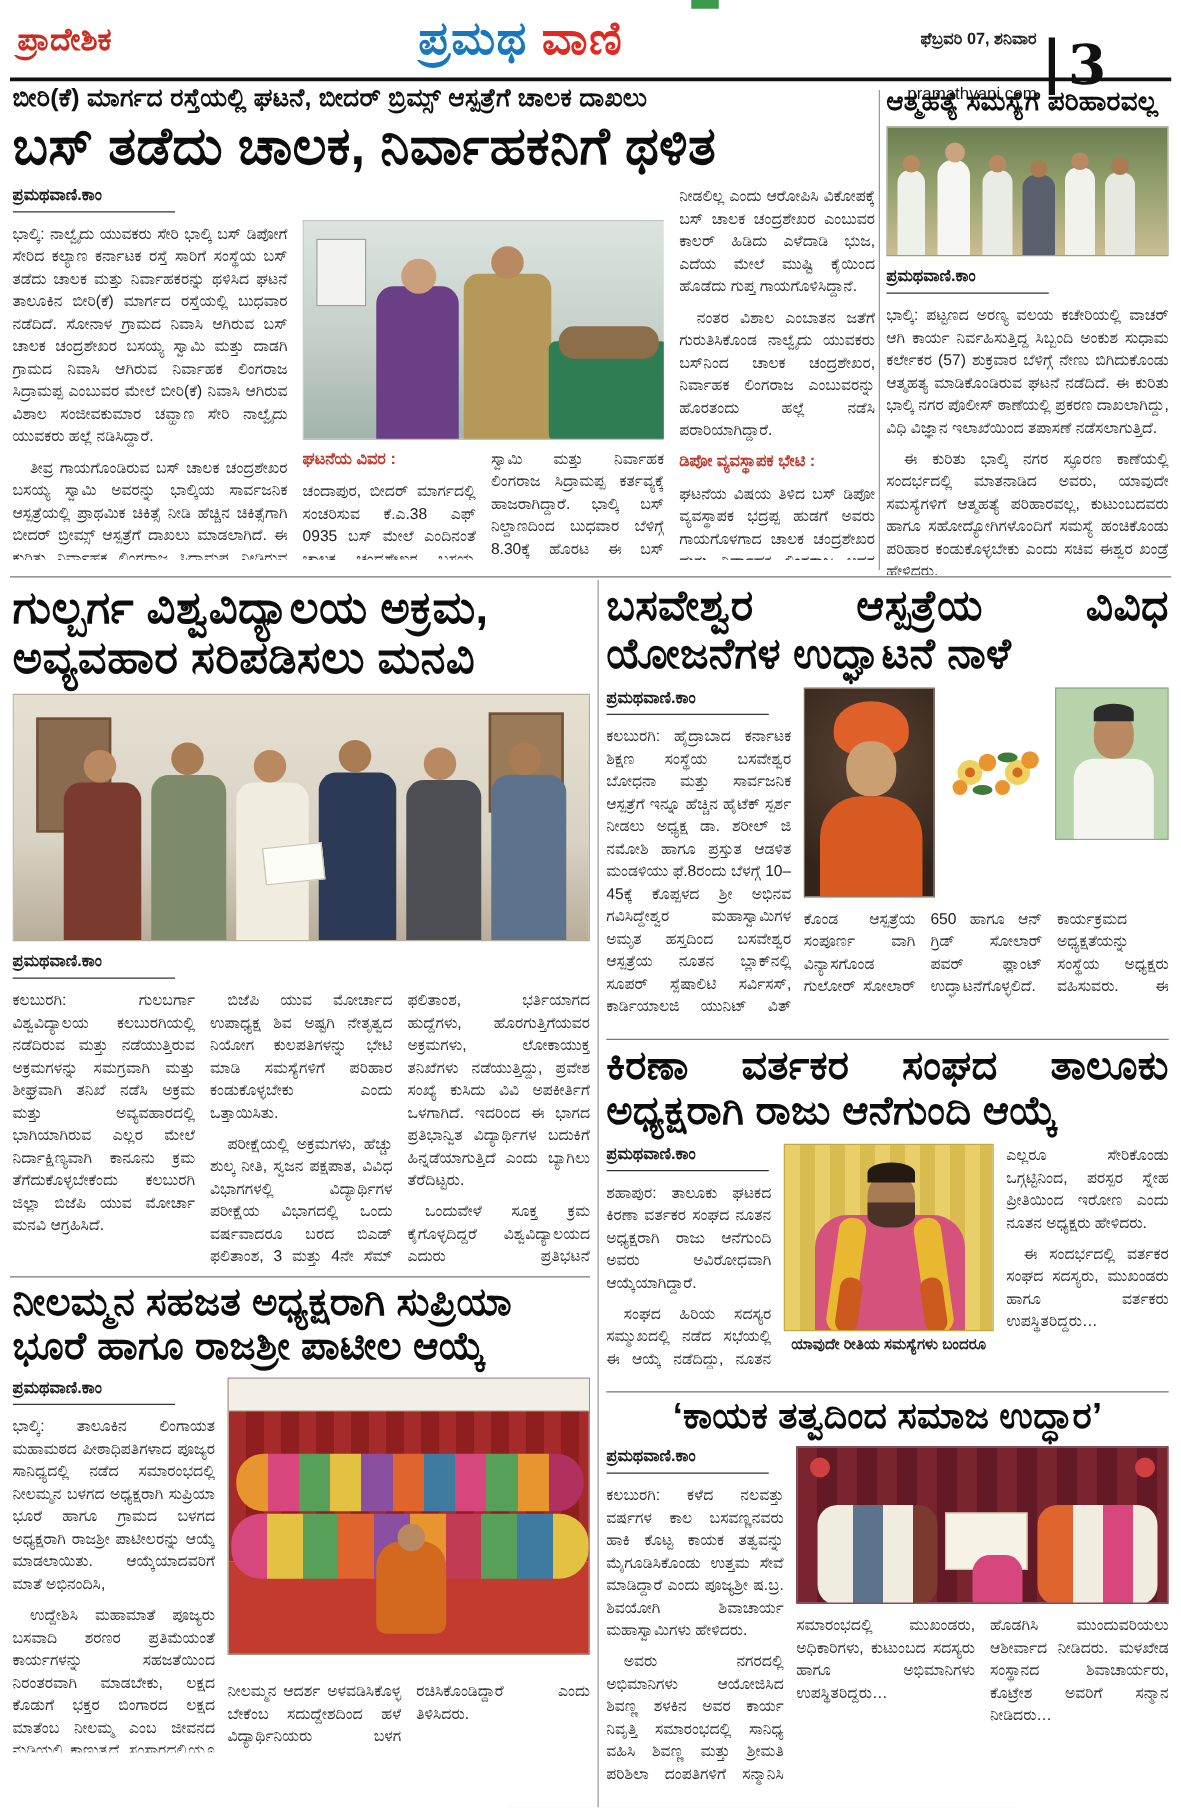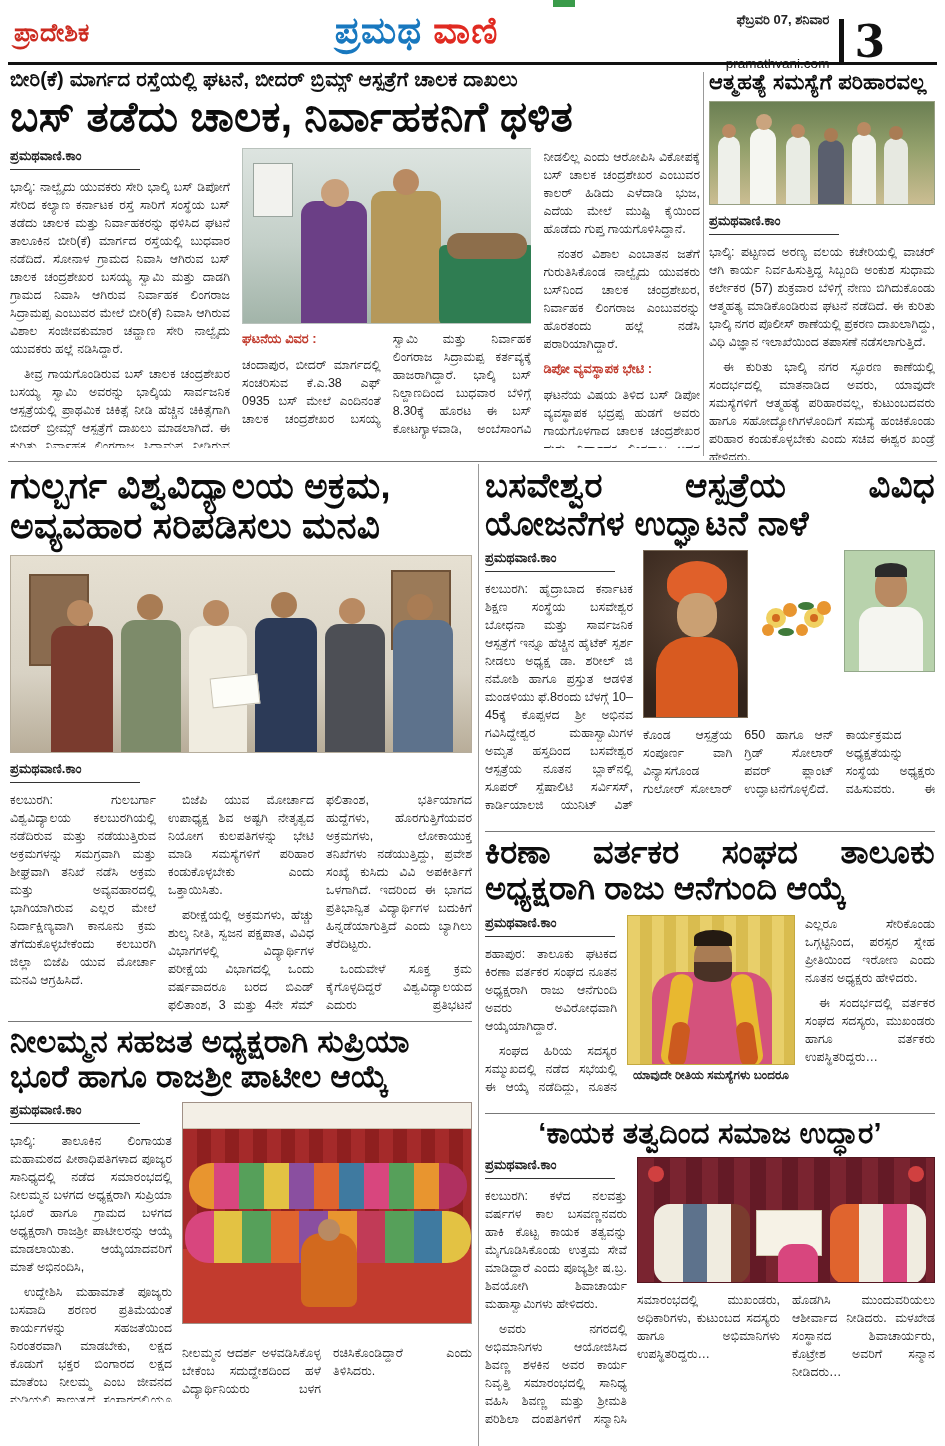--- a/index.html
+++ b/index.html
@@ -54,42 +54,42 @@
 <div class="page">
 
   <div class="abs m-mark" style="left:553px; top:0;"></div>
   <div class="abs" style="left:14px; top:18px;">
     <span class="m-label">ಪ್ರಾದೇಶಿಕ</span>
   </div>
   <div class="abs m-title" style="left:0; top:10px; width:833px; text-align:center;">
     <span class="blue">ಪ್ರಮಥ</span>
     <span class="red">ವಾಣಿ</span>
   </div>
-  <div class="abs" style="right:60px; top:12px; display:flex; align-items:center; gap:10px;">
+  <div class="abs" style="right:60px; top:23px; display:flex; align-items:center; gap:10px;">
     <div>
       <div class="m-date">ಫೆಬ್ರವರಿ 07, ಶನಿವಾರ</div>
       <div class="m-site">pramathvani.com</div>
     </div>
     <div class="m-bar"></div>
     <div class="m-page">3</div>
   </div>
   <div class="abs rule-h" style="left:8px; top:62px; width:929px;"></div>
 
   <div class="art" style="left:10px; top:68px; width:690px; height:392px;">
     <div class="kicker">ಬೀರಿ(ಕೆ) ಮಾರ್ಗದ ರಸ್ತೆಯಲ್ಲಿ ಘಟನೆ, ಬೀದರ್ ಬ್ರಿಮ್ಸ್ ಆಸ್ಪತ್ರೆಗೆ ಚಾಲಕ ದಾಖಲು</div>
     <div class="hl hl-xl" style="margin-top:2px;">ಬಸ್ ತಡೆದು ಚಾಲಕ, ನಿರ್ವಾಹಕನಿಗೆ ಥಳಿತ</div>
     <div style="display:flex; gap:12px; margin-top:8px; height:300px;">
       <div style="width:222px; overflow:hidden;">
         <div class="byline">ಪ್ರಮಥವಾಣಿ.ಕಾಂ</div>
         <div class="body-t">
           <p class="noind">ಭಾಲ್ಕಿ: ನಾಲ್ವೈದು ಯುವಕರು ಸೇರಿ ಭಾಲ್ಕಿ ಬಸ್ ಡಿಪೋಗೆ ಸೇರಿದ ಕಲ್ಯಾಣ ಕರ್ನಾಟಕ ರಸ್ತೆ ಸಾರಿಗೆ ಸಂಸ್ಥೆಯ ಬಸ್ ತಡೆದು ಚಾಲಕ ಮತ್ತು ನಿರ್ವಾಹಕರನ್ನು ಥಳಿಸಿದ ಘಟನೆ ತಾಲೂಕಿನ ಬೀರಿ(ಕೆ) ಮಾರ್ಗದ ರಸ್ತೆಯಲ್ಲಿ ಬುಧವಾರ ನಡೆದಿದೆ. ಸೋನಾಳ ಗ್ರಾಮದ ನಿವಾಸಿ ಆಗಿರುವ ಬಸ್ ಚಾಲಕ ಚಂದ್ರಶೇಖರ ಬಸಯ್ಯ ಸ್ವಾಮಿ ಮತ್ತು ದಾಡಗಿ ಗ್ರಾಮದ ನಿವಾಸಿ ಆಗಿರುವ ನಿರ್ವಾಹಕ ಲಿಂಗರಾಜ ಸಿದ್ರಾಮಪ್ಪ ಎಂಬುವರ ಮೇಲೆ ಬೀರಿ(ಕೆ) ನಿವಾಸಿ ಆಗಿರುವ ವಿಶಾಲ ಸಂಜೀವಕುಮಾರ ಚವ್ಹಾಣ ಸೇರಿ ನಾಲ್ವೈದು ಯುವಕರು ಹಲ್ಲೆ ನಡಿಸಿದ್ದಾರೆ.</p>
           <p>ತೀವ್ರ ಗಾಯಗೊಂಡಿರುವ ಬಸ್ ಚಾಲಕ ಚಂದ್ರಶೇಖರ ಬಸಯ್ಯ ಸ್ವಾಮಿ ಅವರನ್ನು ಭಾಲ್ಕಿಯ ಸಾರ್ವಜನಿಕ ಆಸ್ಪತ್ರೆಯಲ್ಲಿ ಪ್ರಾಥಮಿಕ ಚಿಕಿತ್ಸೆ ನೀಡಿ ಹೆಚ್ಚಿನ ಚಿಕಿತ್ಸೆಗಾಗಿ ಬೀದರ್ ಬ್ರೀಮ್ಸ್ ಆಸ್ಪತ್ರೆಗೆ ದಾಖಲು ಮಾಡಲಾಗಿದೆ. ಈ ಕುರಿತು ನಿರ್ವಾಹಕ ಲಿಂಗರಾಜ ಸಿದ್ರಾಮಪ್ಪ ನೀಡಿರುವ ದೂರಿನ ಮೇರೆಗೆ ಭಾಲ್ಕಿಯ ಗ್ರಾಮೀಣ ಪೊಲೀಸ್ ಠಾಣೆಯಲ್ಲಿ ಪ್ರಕರಣ ದಾಖಲಾಗಿದೆ.</p>
         </div>
       </div>
-      <div style="width:292px; overflow:hidden;">
+      <div style="width:292px; overflow:hidden;margin-top:28px;">
         <div class="ph" style="width:292px; height:176px; background:linear-gradient(180deg,#dde4e0 0%,#c3cfc8 55%,#a2b4a9 100%); border:1px solid #b9c2bc;">
           <div class="s" style="left:10px; top:14px; width:40px; height:54px; background:#f2f2ee; border:1px solid #9aa59e;"></div>
           <div class="s" style="left:58px; top:52px; width:66px; height:124px; background:#6b3f86; border-radius:14px 14px 0 0;"></div>
           <div class="s" style="left:78px; top:30px; width:28px; height:28px; background:#c9a07b; border-radius:50%;"></div>
           <div class="s" style="left:128px; top:42px; width:70px; height:134px; background:#b5985a; border-radius:12px 12px 0 0;"></div>
           <div class="s" style="left:150px; top:20px; width:26px; height:26px; background:#b98a62; border-radius:50%;"></div>
           <div class="s" style="left:196px; top:96px; width:96px; height:80px; background:#2f7d52; border-radius:6px;"></div>
           <div class="s" style="left:204px; top:84px; width:80px; height:26px; background:#8d6e4b; border-radius:12px;"></div>
         </div>
         <div class="body-t cols2" style="margin-top:6px; height:115px; overflow:hidden;">

